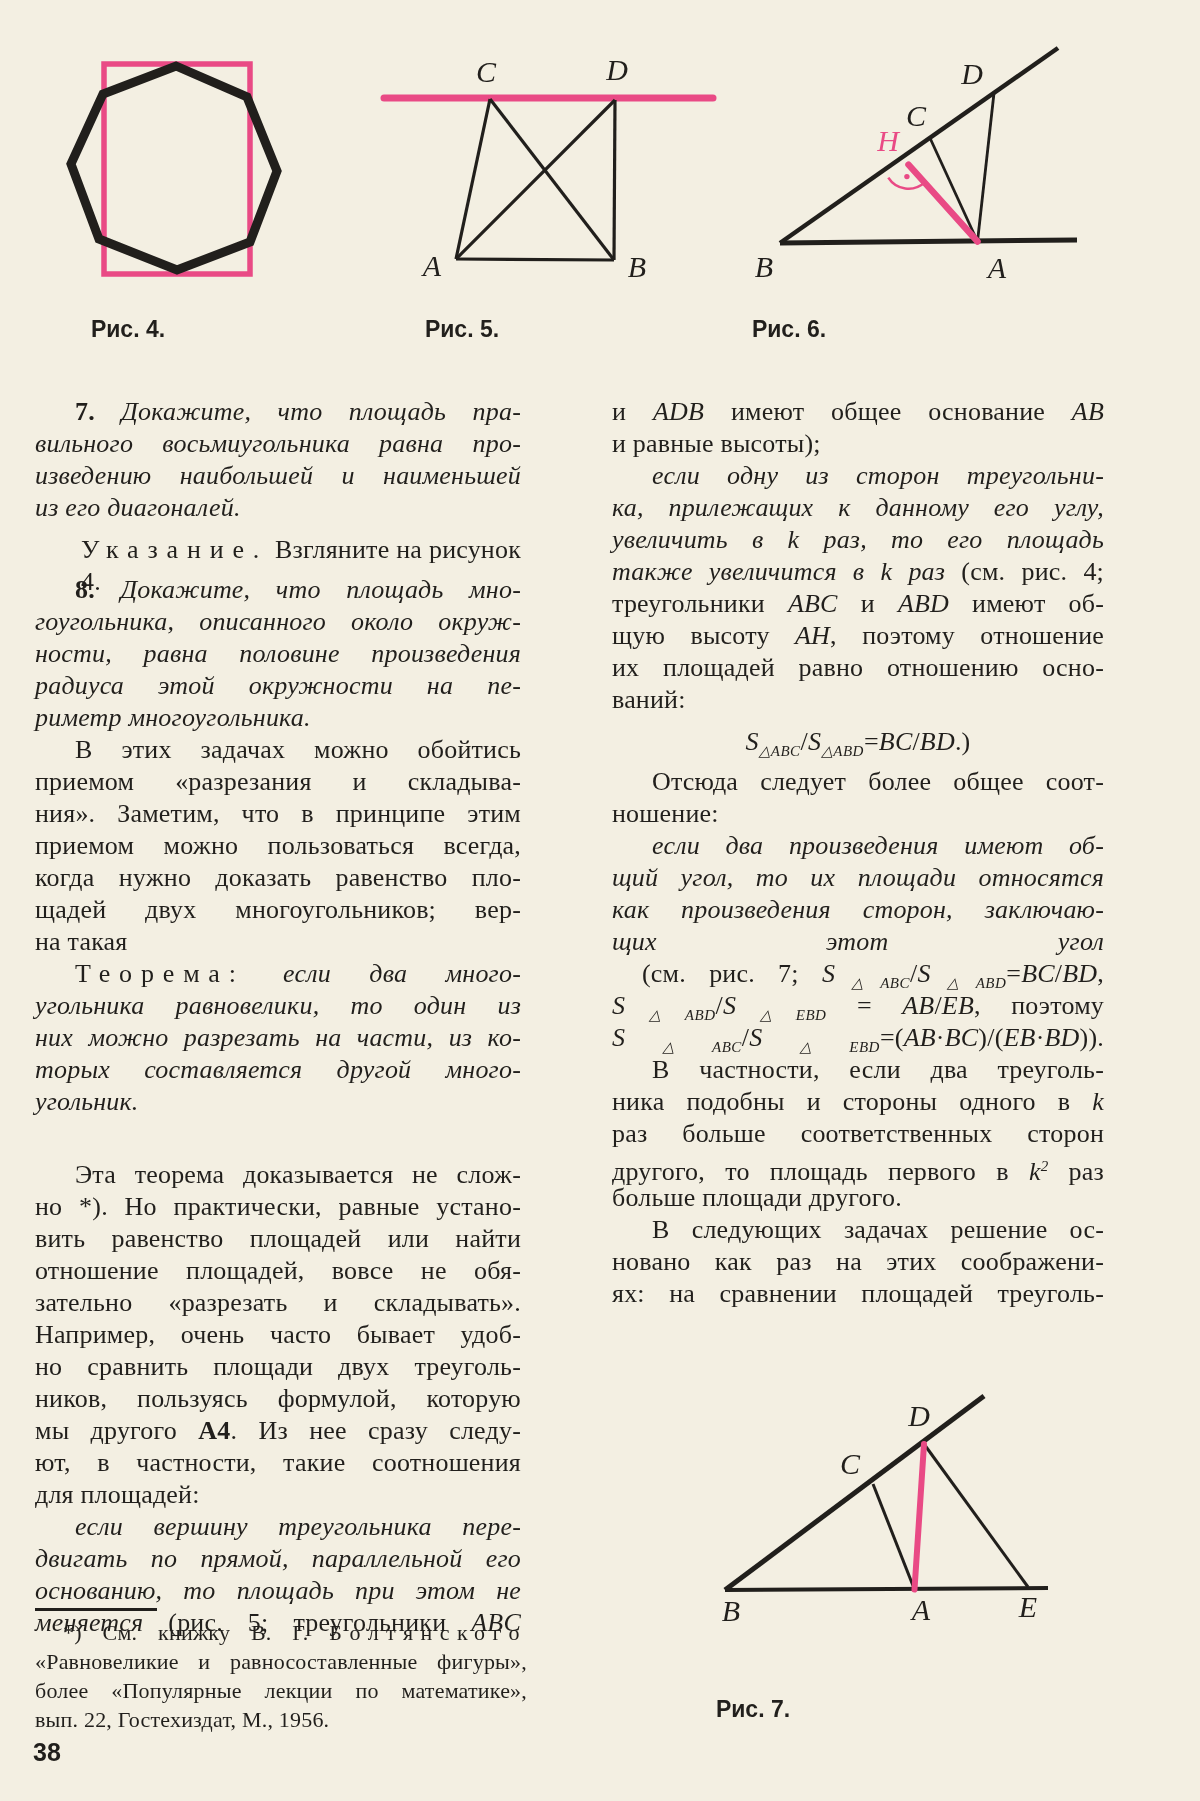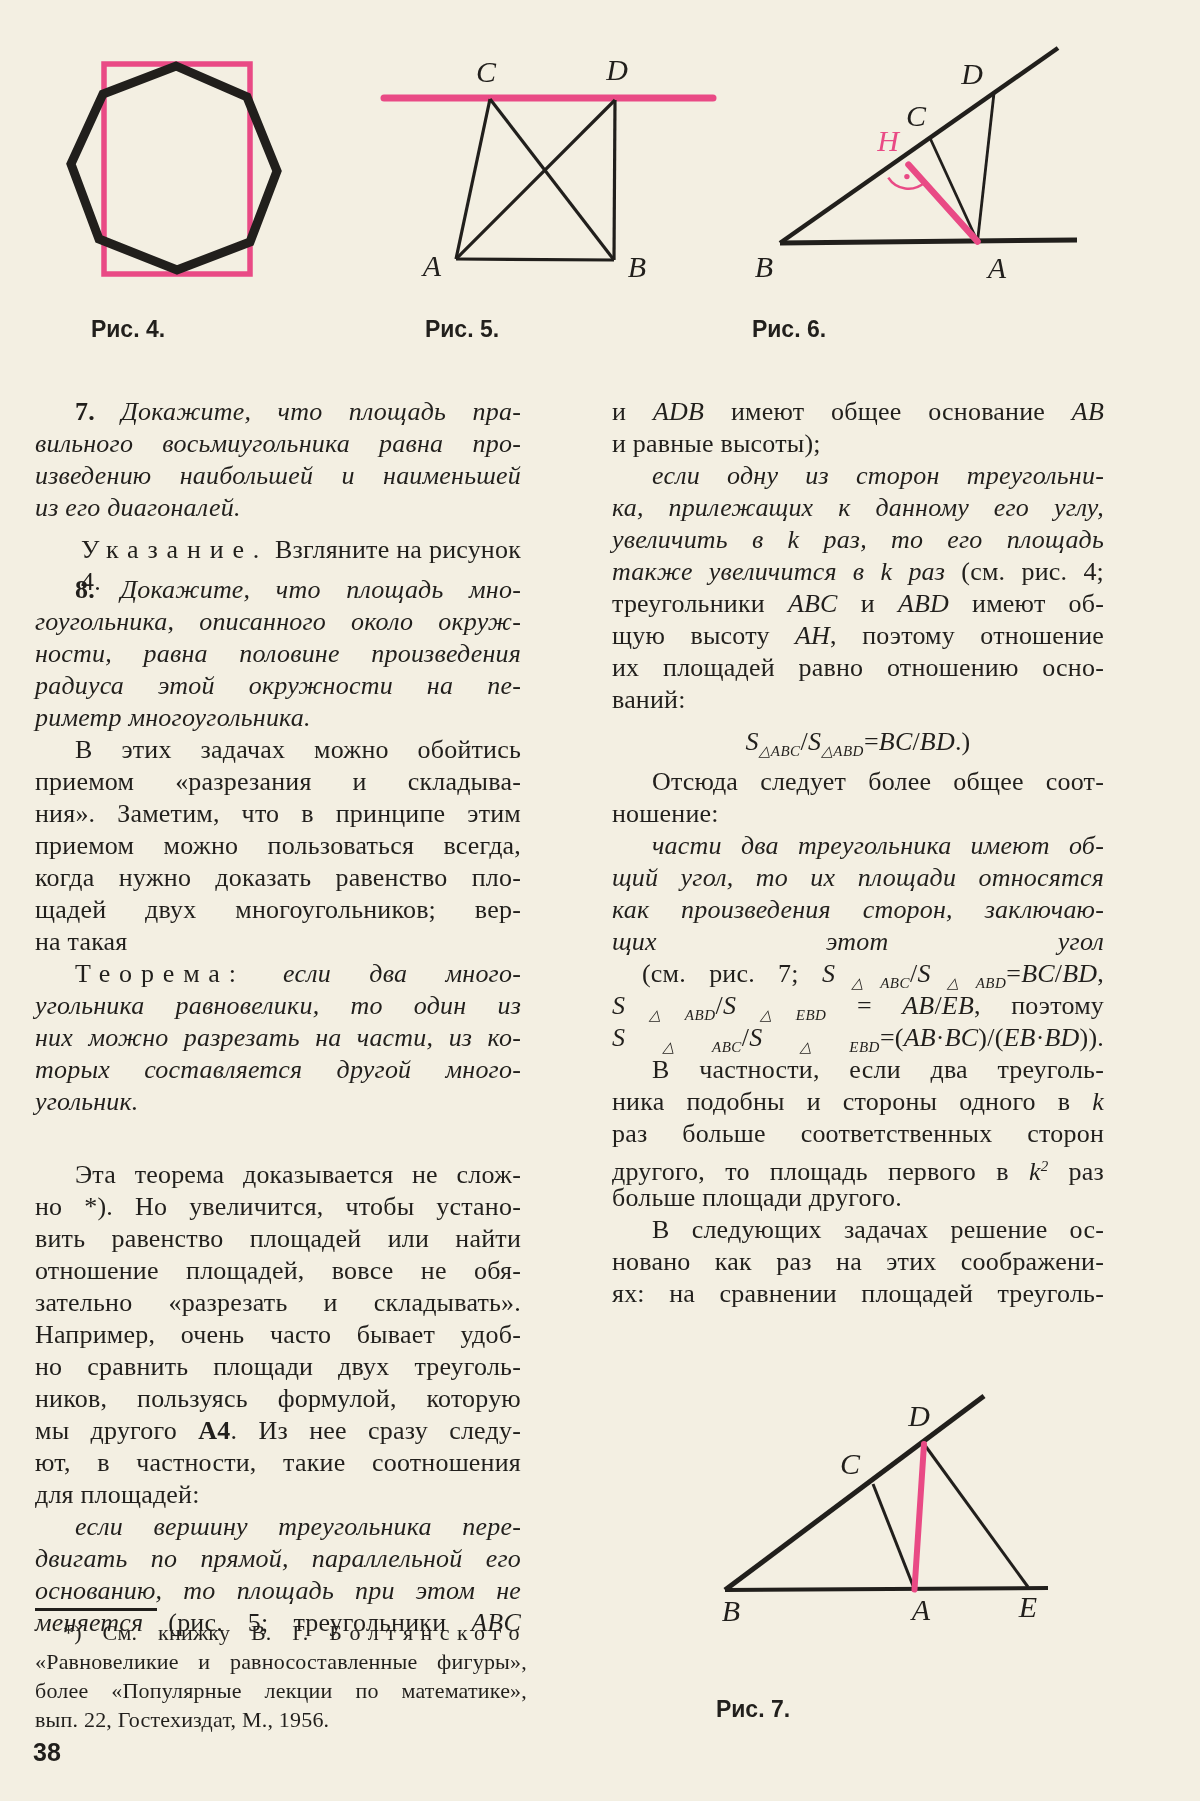--- a/index.html
+++ b/index.html
@@ -109,21 +109,21 @@
       <div class="tl"><span class="r">приемом можно пользоваться всегда,</span></div>
       <div class="tl"><span class="r">когда нужно доказать равенство пло-</span></div>
       <div class="tl"><span class="r">щадей двух многоугольников; вер-</span></div>
       <div class="tl l"><span class="r">на такая</span></div>
       <div class="tl" style="padding-left: 40px;"><span class="sp">Теорема:</span><span class="i"> если два много-</span></div>
       <div class="tl"><span class="i">угольника равновелики, то один из</span></div>
       <div class="tl"><span class="i">них можно разрезать на части, из ко-</span></div>
       <div class="tl"><span class="i">торых составляется другой много-</span></div>
       <div class="tl l"><span class="i">угольник.</span></div>
       <div class="tl" style="padding-left: 40px; margin-top: 41px;"><span class="r">Эта теорема доказывается не слож-</span></div>
-      <div class="tl"><span class="r">но *). Но увеличится, чтобы устано-</span></div>
+      <div class="tl"><span class="r">но *). Но практически, равные устано-</span></div>
       <div class="tl"><span class="r">вить равенство площадей или найти</span></div>
       <div class="tl"><span class="r">отношение площадей, вовсе не обя-</span></div>
       <div class="tl"><span class="r">зательно «разрезать и складывать».</span></div>
       <div class="tl"><span class="r">Например, очень часто бывает удоб-</span></div>
       <div class="tl"><span class="r">но сравнить площади двух треуголь-</span></div>
       <div class="tl"><span class="r">ников, пользуясь формулой, которую</span></div>
       <div class="tl"><span class="r">мы другого </span><span class="b">А4</span><span class="r">. Из нее сразу следу-</span></div>
       <div class="tl"><span class="r">ют, в частности, такие соотношения</span></div>
       <div class="tl l"><span class="r">для площадей:</span></div>
       <div class="tl" style="padding-left: 40px;"><span class="i">если вершину треугольника пере-</span></div>
@@ -138,21 +138,21 @@
       <div class="tl"><span class="i">ка, прилежащих к данному его углу,</span></div>
       <div class="tl"><span class="i">увеличить в k раз, то его площадь</span></div>
       <div class="tl"><span class="i">также увеличится в k раз </span><span class="r">(см. рис. 4;</span></div>
       <div class="tl"><span class="r">треугольники </span><span class="i">ABC</span><span class="r"> и </span><span class="i">ABD</span><span class="r"> имеют об-</span></div>
       <div class="tl"><span class="r">щую высоту </span><span class="i">AH</span><span class="r">, поэтому отношение</span></div>
       <div class="tl"><span class="r">их площадей равно отношению осно-</span></div>
       <div class="tl l"><span class="r">ваний:</span></div>
       <div class="tl c msp"><span class="i">S</span><span class="sub">△ABC</span><span class="r">/</span><span class="i">S</span><span class="sub">△ABD</span><span class="r">=</span><span class="i">BC</span><span class="r">/</span><span class="i">BD</span><span class="r">.)</span></div>
       <div class="tl" style="padding-left: 40px;"><span class="r">Отсюда следует более общее соот-</span></div>
       <div class="tl l"><span class="r">ношение:</span></div>
-      <div class="tl" style="padding-left: 40px;"><span class="i">части два треугольника имеют об-</span></div>
+      <div class="tl" style="padding-left: 40px;"><span class="i">если два произведения имеют об-</span></div>
       <div class="tl"><span class="i">щий угол, то их площади относятся</span></div>
       <div class="tl"><span class="i">как произведения сторон, заключаю-</span></div>
       <div class="tl"><span class="i">щих этот угол</span></div>
       <div class="tl" style="padding-left: 30px;"><span class="r">(см. рис. 7; </span><span class="i">S</span><span class="sub">△ABC</span><span class="r">/</span><span class="i">S</span><span class="sub">△ABD</span><span class="r">=</span><span class="i">BC</span><span class="r">/</span><span class="i">BD</span><span class="r">,</span></div>
       <div class="tl"><span class="i">S</span><span class="sub">△ABD</span><span class="r">/</span><span class="i">S</span><span class="sub">△EBD</span><span class="r"> = </span><span class="i">AB</span><span class="r">/</span><span class="i">EB</span><span class="r">, поэтому</span></div>
       <div class="tl"><span class="i">S</span><span class="sub">△ABC</span><span class="r">/</span><span class="i">S</span><span class="sub">△EBD</span><span class="r">=(</span><span class="i">AB</span><span class="r">·</span><span class="i">BC</span><span class="r">)/(</span><span class="i">EB</span><span class="r">·</span><span class="i">BD</span><span class="r">)).</span></div>
       <div class="tl" style="padding-left: 40px;"><span class="r">В частности, если два треуголь-</span></div>
       <div class="tl"><span class="r">ника подобны и стороны одного в </span><span class="i">k</span></div>
       <div class="tl"><span class="r">раз больше соответственных сторон</span></div>
       <div class="tl"><span class="r">другого, то площадь первого в </span><span class="i">k</span><span class="sup">2</span><span class="r"> раз</span></div>

